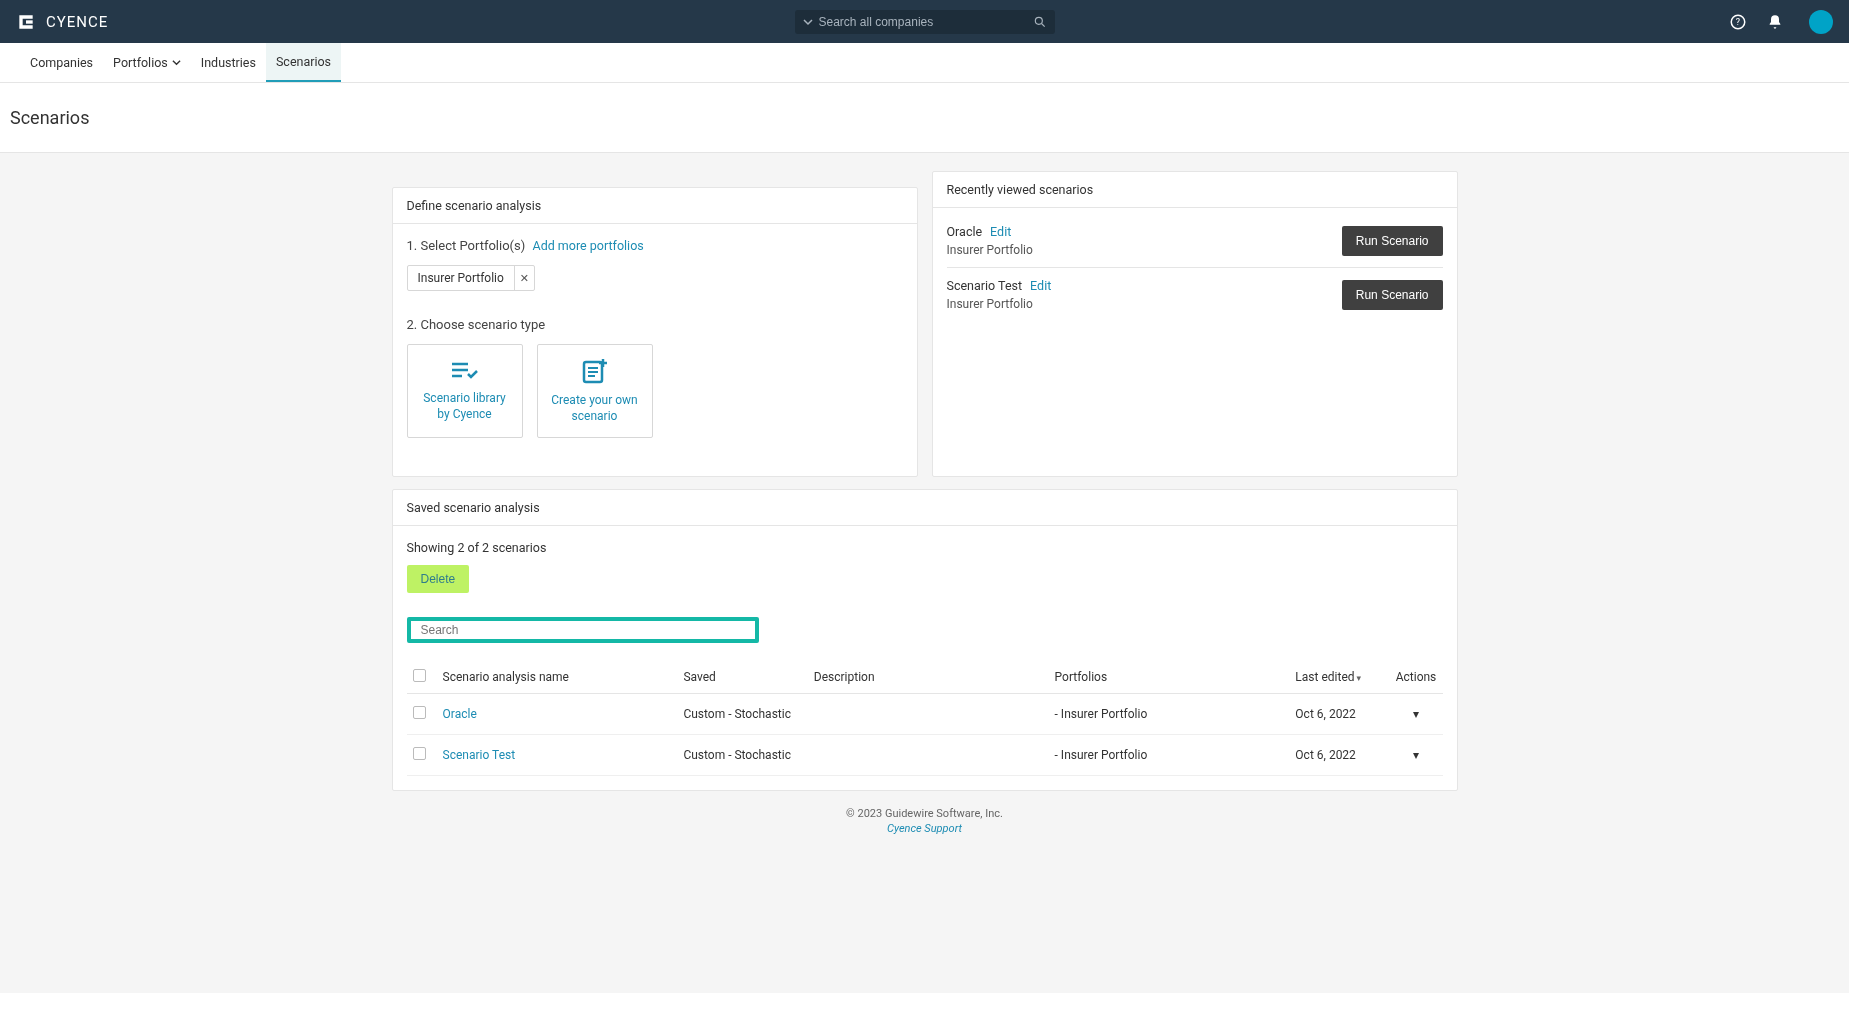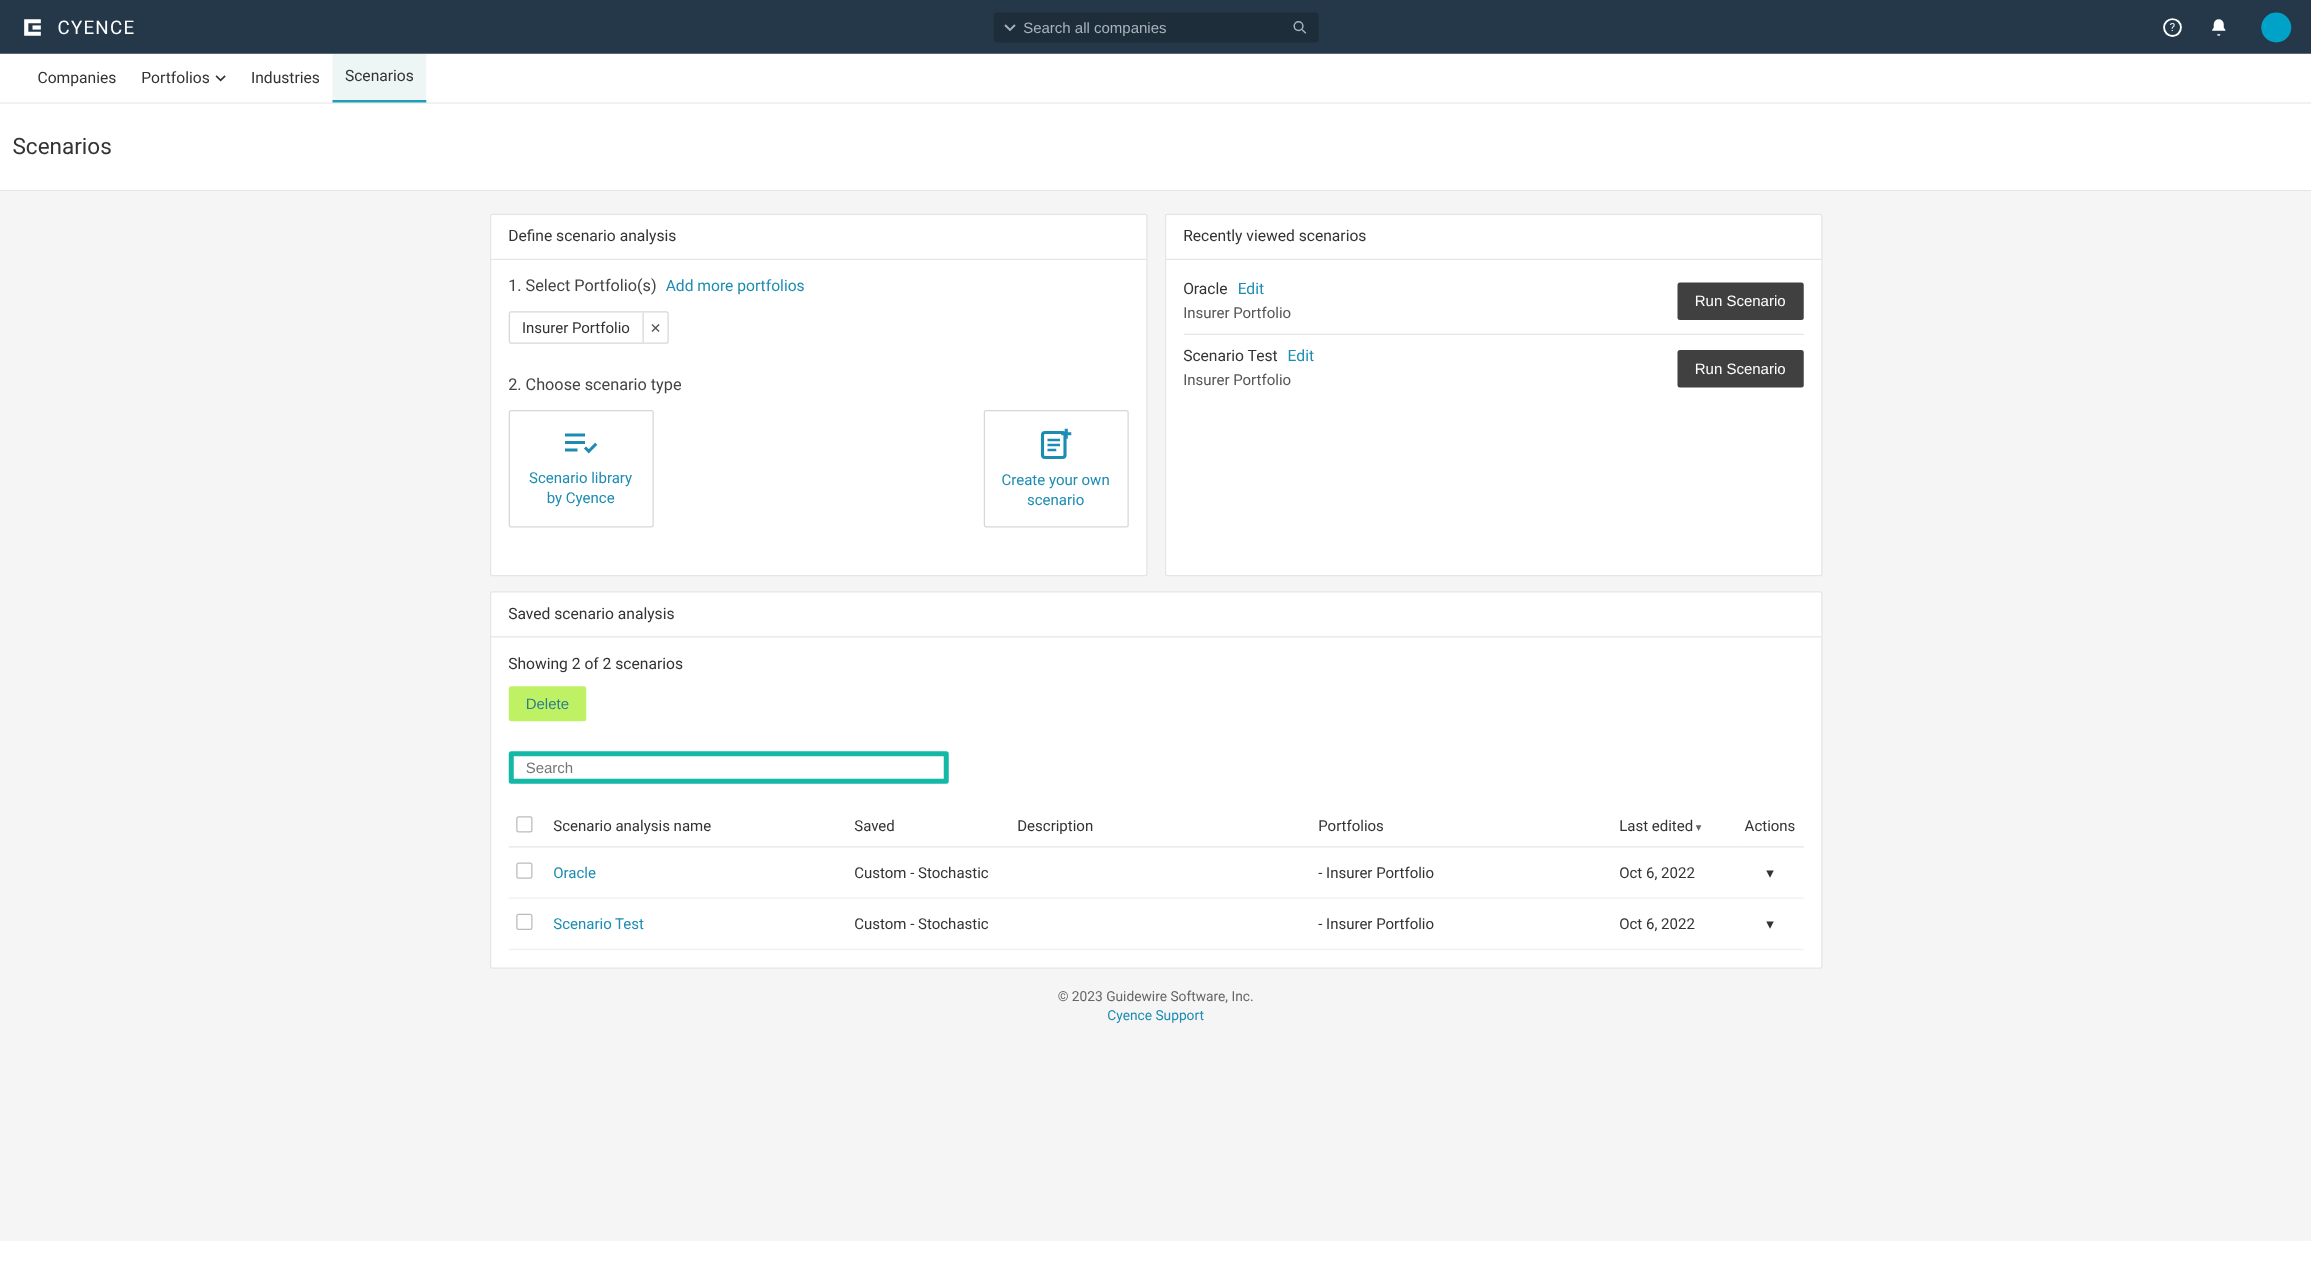--- a/index.html
+++ b/index.html
@@ -27,31 +27,31 @@
 
 .page-title-wrap { padding: 24px 10px 24px; border-bottom: 1px solid #e5e5e5; background: #fff; }
 .page-title { font-size: 18px; font-weight: 400; color: #333; }
 
 
 .main { background: #f5f5f5; padding: 18px 0 30px; min-height: calc(100vh - 180px); }
 .row { max-width: 1066px; margin: 0 auto; display: flex; gap: 14px; }
 .card { background: #fff; border: 1px solid #e5e5e5; border-radius: 2px; }
 .card-header { padding: 10px 14px; border-bottom: 1px solid #e5e5e5; font-size: 12.5px; color: #333; }
 .card-body { padding: 14px; }
-.card-left { flex: 1; min-height: 290px; }
+.card-left { flex: 1; min-height: 290px; margin-top: 16px; }
 .card-right { flex: 1; min-height: 290px; }
 
 .step-label { font-size: 13px; color: #444; display: inline; }
 .link { color: #1d8cb3; font-size: 12.5px; cursor: pointer; }
 .chip { display: inline-flex; align-items: center; border: 1px solid #d7d7d7; border-radius: 2px; margin-top: 12px; height: 26px; }
 .chip-label { padding: 0 10px; font-size: 12px; color: #333; }
 .chip-close { border-left: 1px solid #d7d7d7; width: 20px; height: 100%; display: flex; align-items: center; justify-content: center; cursor: pointer; color: #555; font-size: 11px; }
 
 .step2 { margin-top: 26px; }
-.tiles { display: flex; gap: 14px; margin-top: 12px; justify-content: space-between; }
+.tiles { display: flex; gap: 14px; margin-top: 12px; }
 .tile { width: 116px; height: 94px; border: 1px solid #d7d7d7; border-radius: 2px; display: flex; flex-direction: column; align-items: center; justify-content: center; cursor: pointer; padding: 10px; text-align: center; }
 .tile-icon { color: #1d8cb3; margin-bottom: 8px; }
 .tile-label { color: #1d8cb3; font-size: 12px; line-height: 1.35; }
 
 .recent-item { display: flex; justify-content: space-between; align-items: center; padding: 10px 0; border-bottom: 1px solid #e5e5e5; }
 .recent-item:last-child { border-bottom: none; }
 .recent-left { display: flex; flex-direction: column; gap: 4px; }
 .recent-name-row { display: flex; gap: 8px; align-items: center; }
 .recent-name { font-size: 12.5px; color: #333; }
 .recent-edit { font-size: 12.5px; color: #1d8cb3; cursor: pointer; }
@@ -76,21 +76,21 @@
 .col-desc { width: 240px; }
 .col-port { width: 240px; }
 .col-edit { width: 100px; }
 .col-act { width: 50px; text-align: center; }
 .name-link { color: #1d8cb3; cursor: pointer; }
 .sort-ic { font-size: 9px; margin-left: 2px; color: #666; }
 .action-arrow { cursor: pointer; color: #555; text-align: center; }
 
 
 .footer { text-align: center; padding: 16px 0; font-size: 11px; color: #666; }
-.footer a { color: #1d8cb3; text-decoration: none; display: block; margin-top: 2px; }
+.footer a { color: #1d8cb3; text-decoration: none; display: block; margin-top: 2px; font-style: italic; }
 
 svg { display: block; }
 </style>
 </head>
 <body>
 
 <div class="header">
   <div class="logo-wrap">
     <span>
       <svg class="logo-icon" viewBox="0 0 24 24" fill="none">

